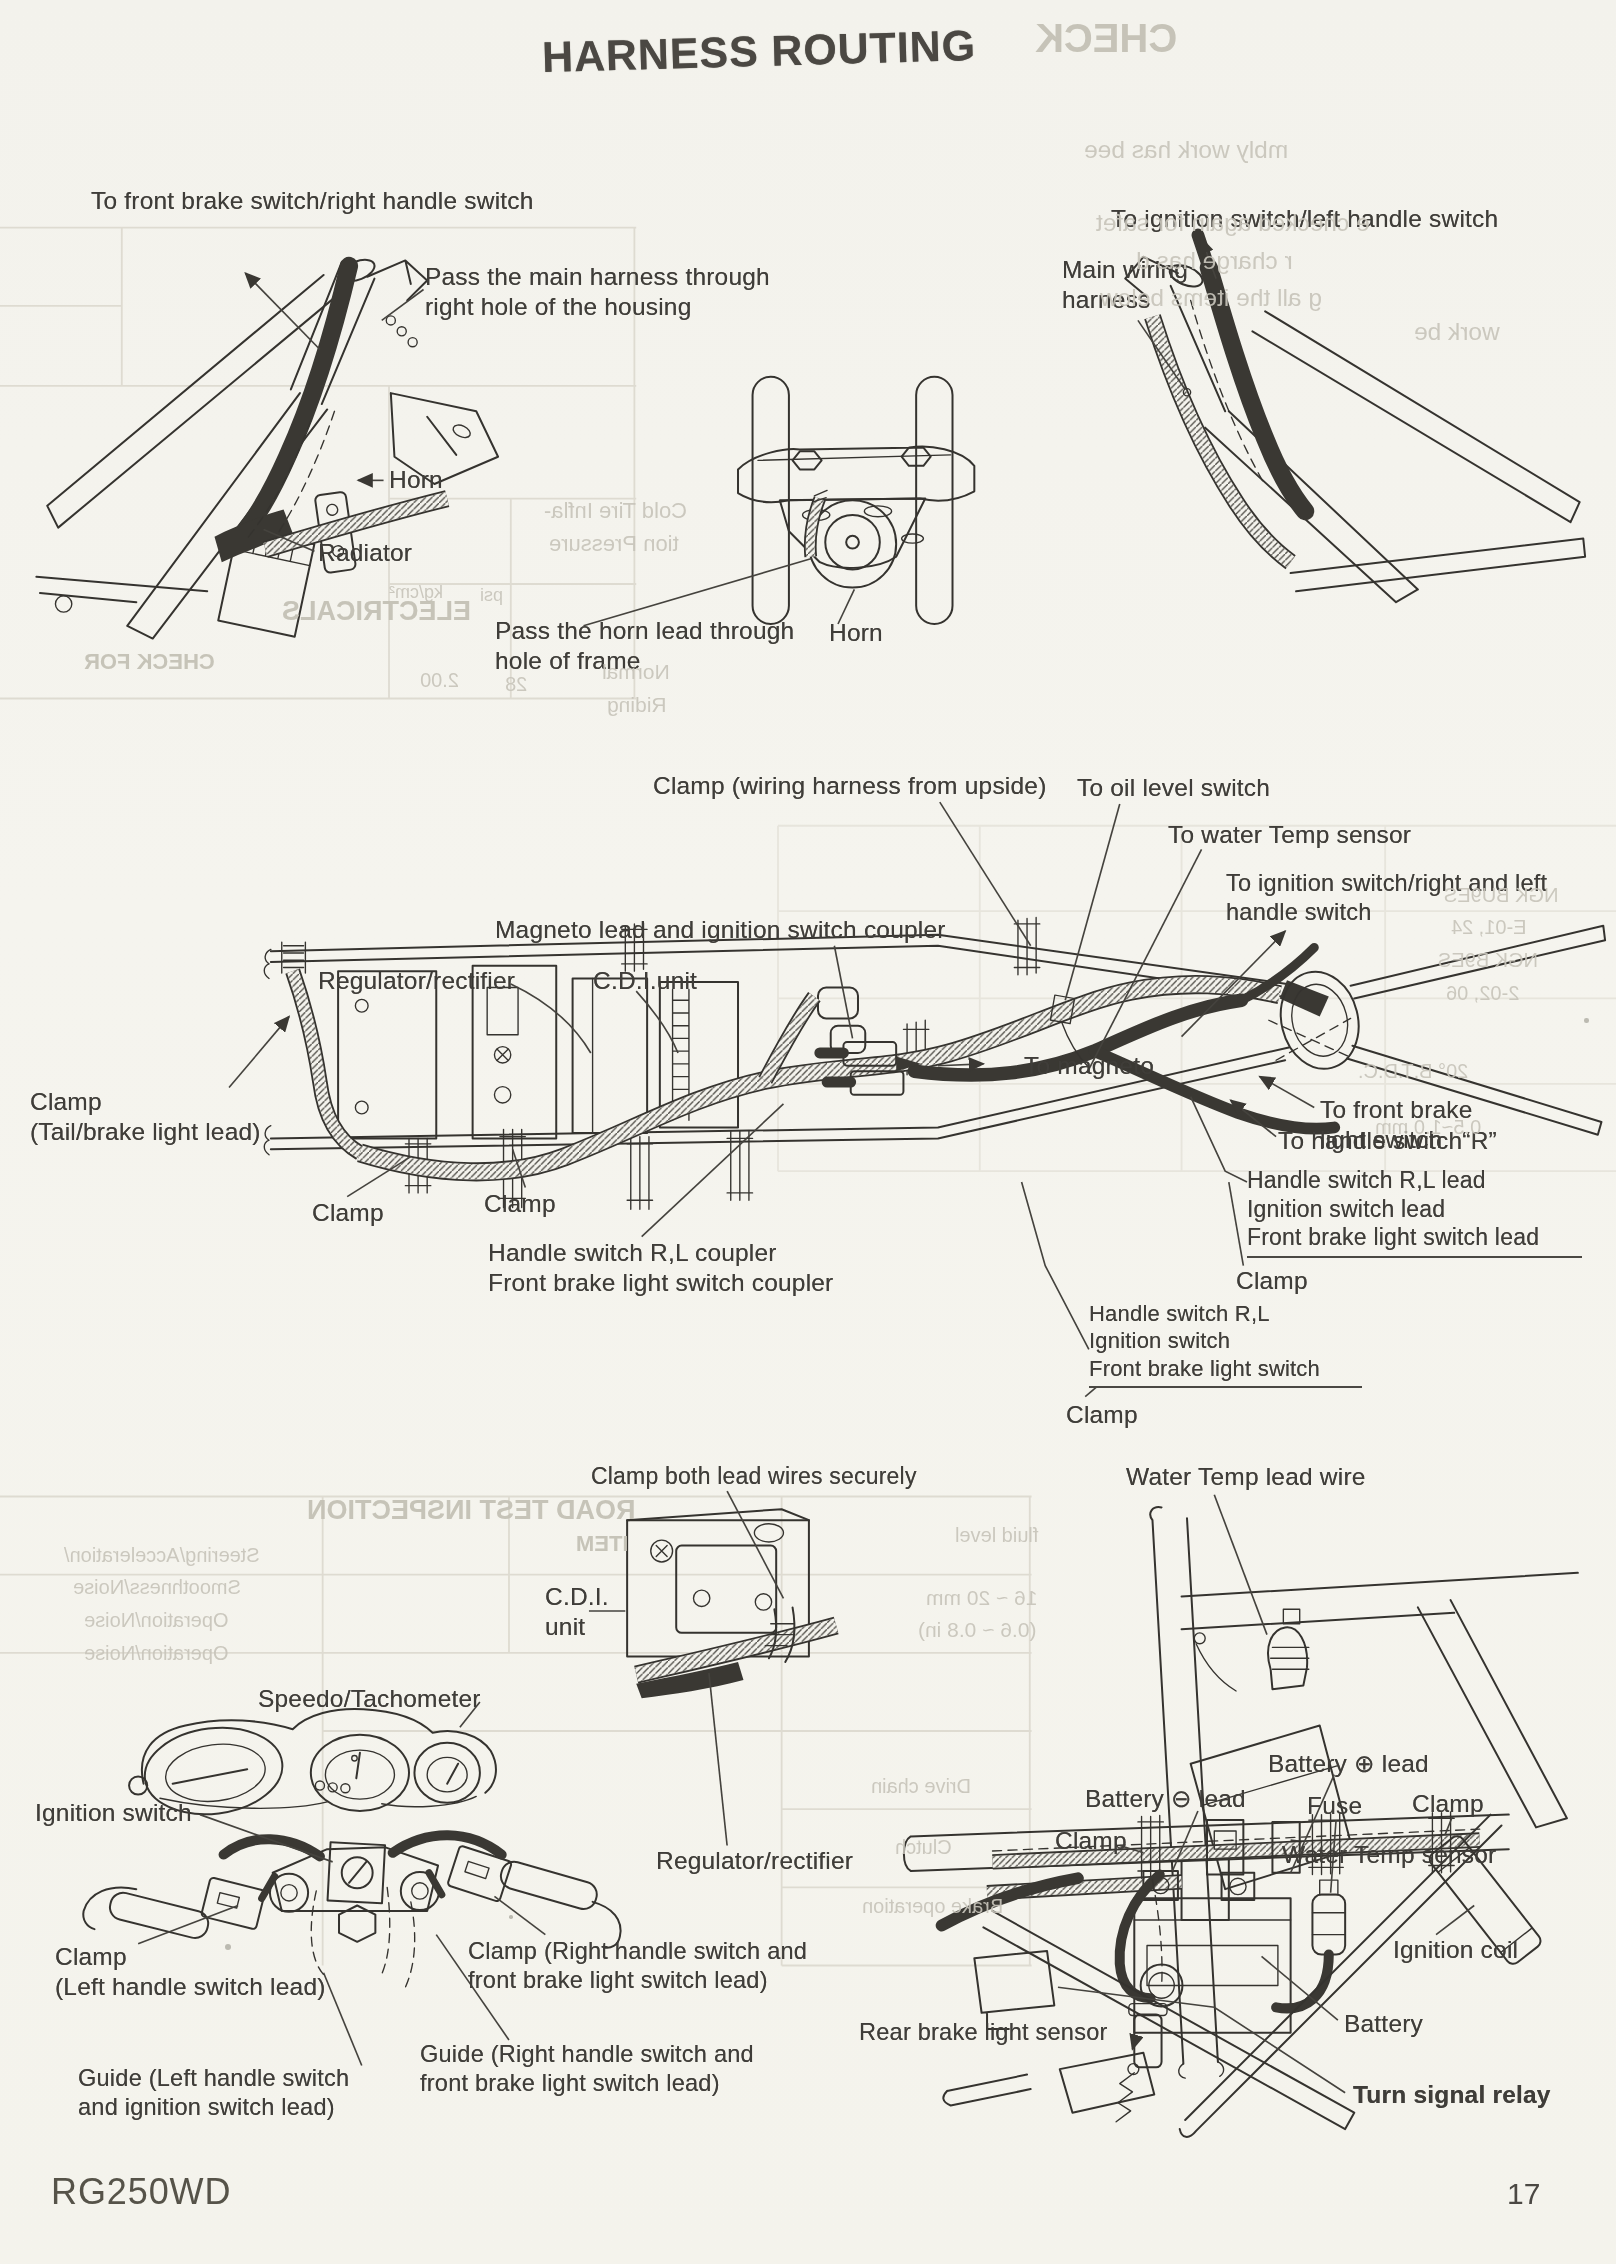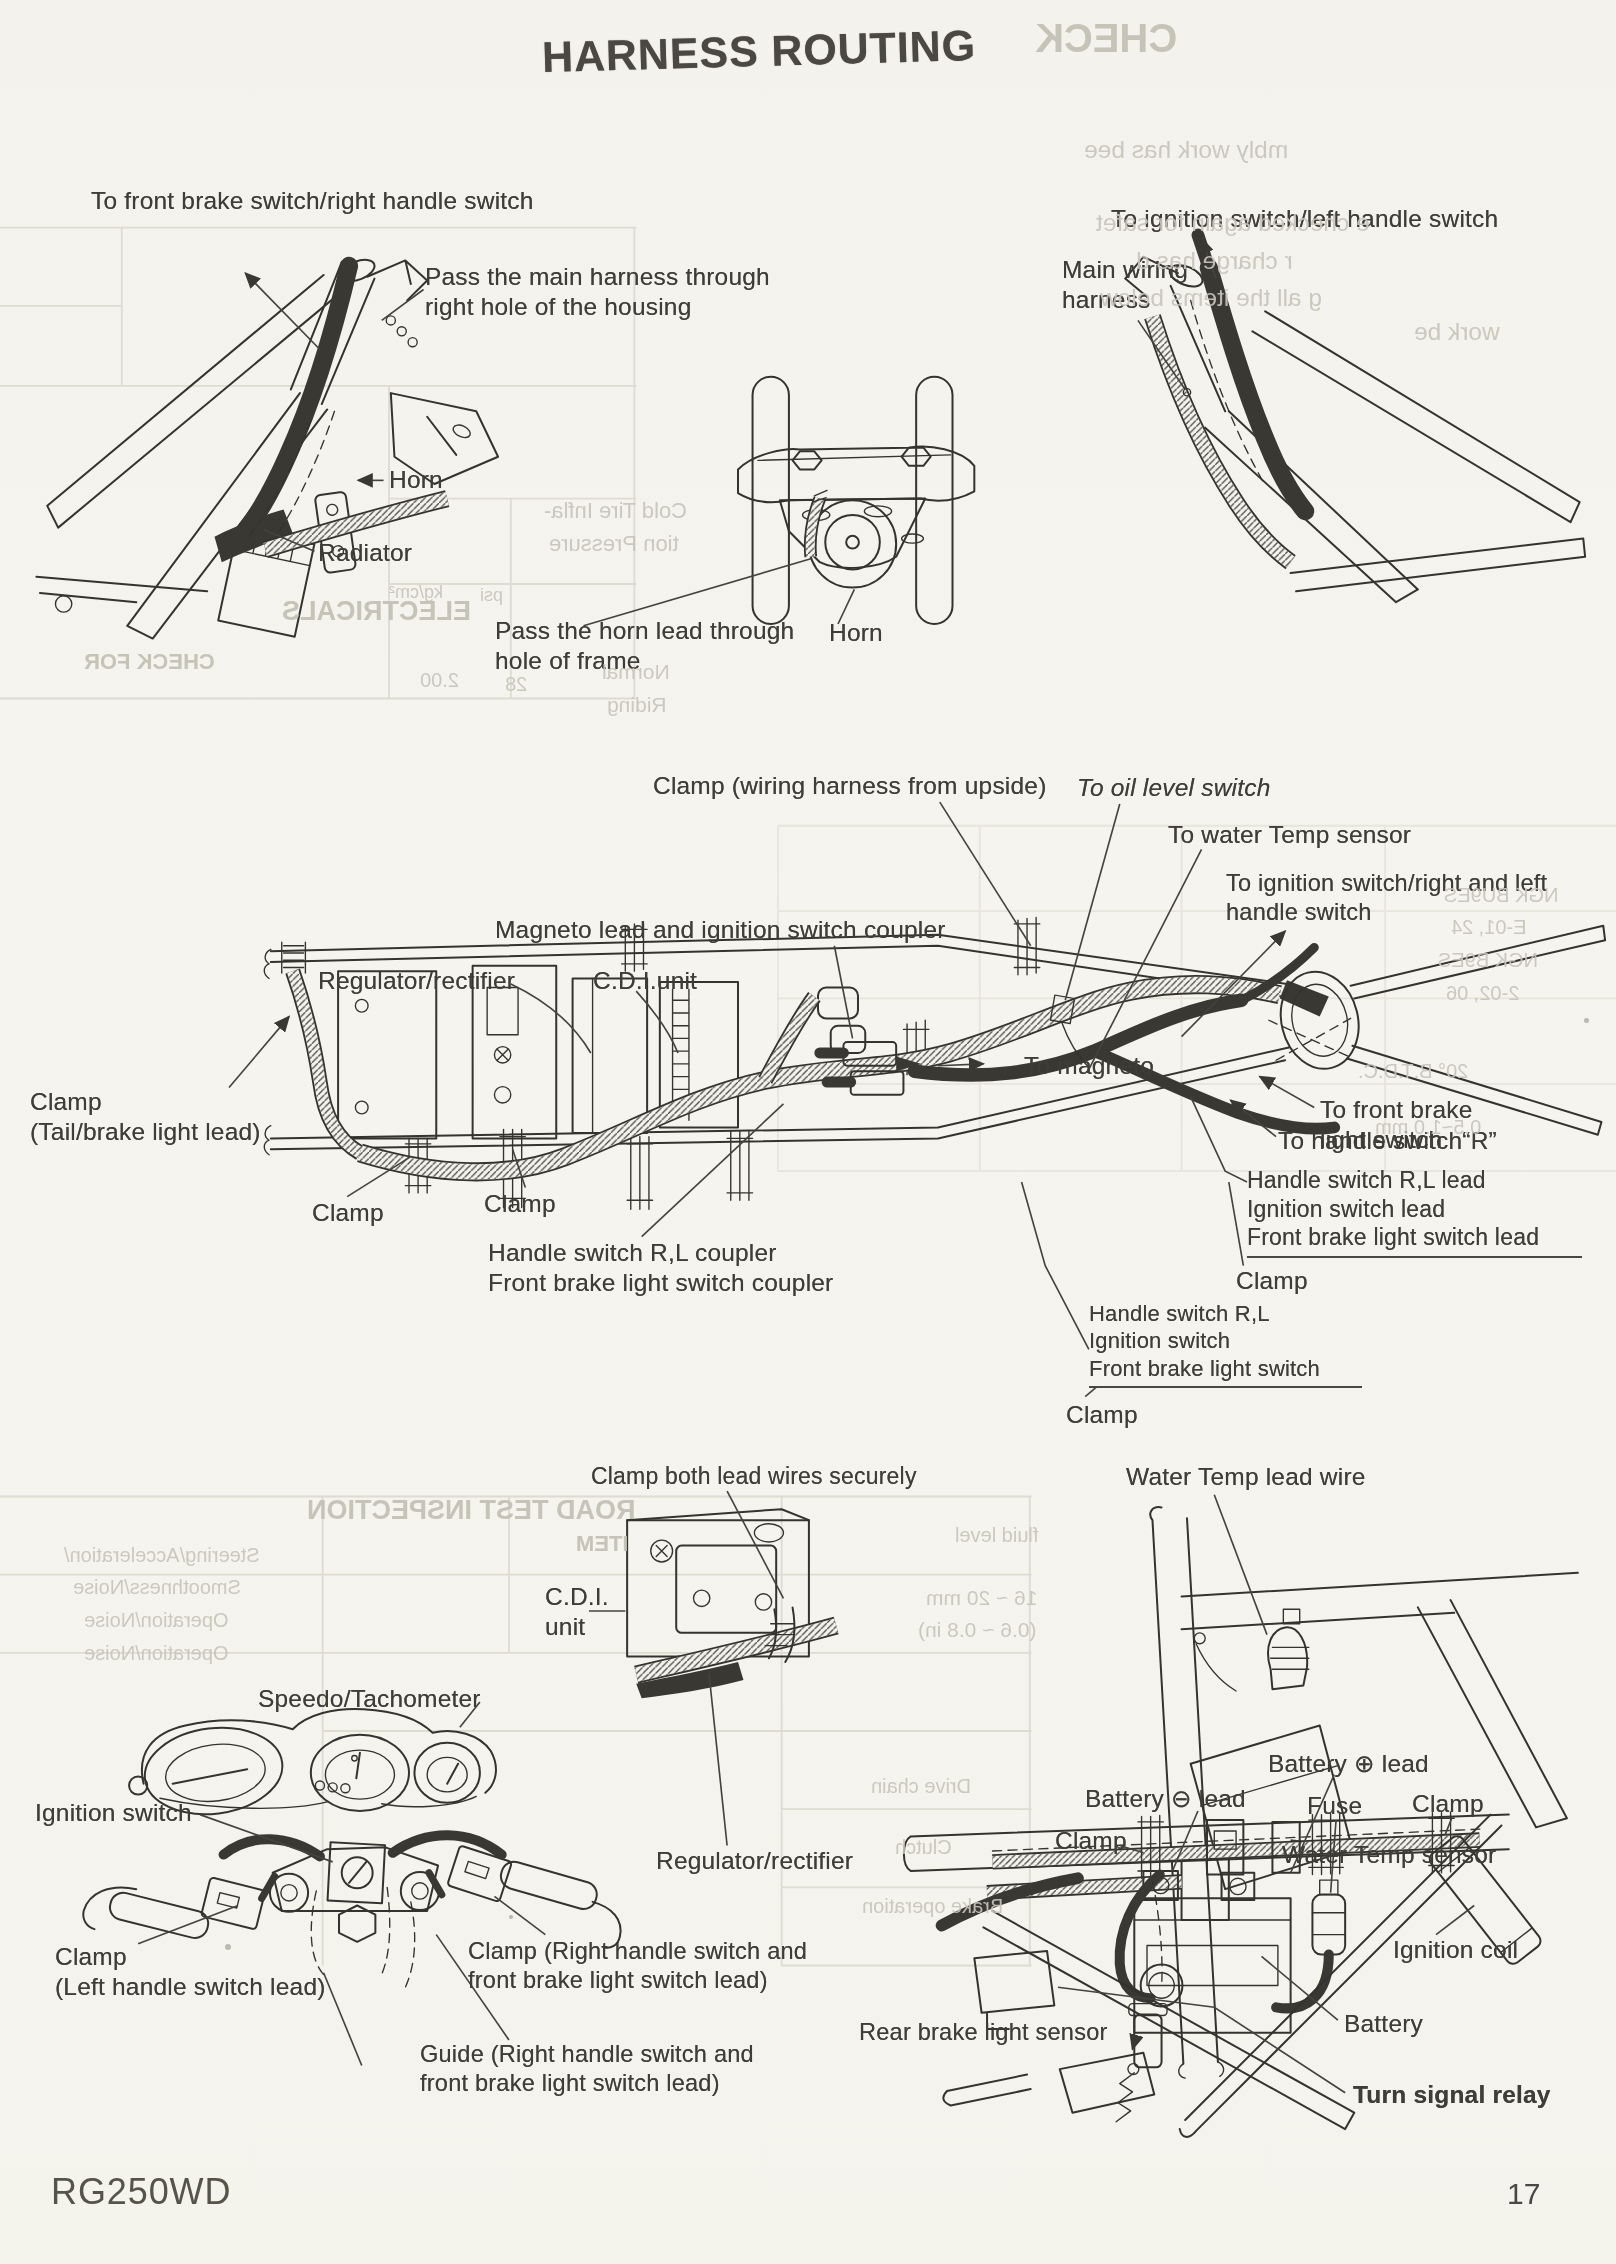--- a/index.html
+++ b/index.html
@@ -347,21 +347,21 @@
 <div class="lbl" style="left:389px;top:465px;">Horn</div>
 <div class="lbl" style="left:318px;top:538px;">Radiator</div>
 <div class="lbl" style="left:495px;top:616px;">Pass the horn lead through
 hole of frame</div>
 <div class="lbl" style="left:829px;top:618px;">Horn</div>
 <div class="lbl" style="left:1111px;top:204px;">To ignition switch/left handle switch</div>
 <div class="lbl" style="left:1062px;top:255px;">Main wiring
 harness</div>
 
 <div class="lbl" style="left:653px;top:771px;">Clamp (wiring harness from upside)</div>
-<div class="lbl" style="left:1077px;top:773px;font-style:italic;">To oil level switch</div>
+<div class="lbl" style="left:1077px;top:773px;">To oil level switch</div>
 <div class="lbl" style="left:1168px;top:820px;">To water Temp sensor</div>
 <div class="lbl fs26" style="left:1226px;top:869px;">To ignition switch/right and left
 handle switch</div>
 <div class="lbl" style="left:495px;top:915px;">Magneto lead and ignition switch coupler</div>
 <div class="lbl" style="left:318px;top:966px;">Regulator/rectifier</div>
 <div class="lbl" style="left:593px;top:966px;">C.D.I.unit</div>
 <div class="lbl" style="left:996px;top:1051px;margin-left:28px;">To magneto</div>
 <div class="lbl" style="left:30px;top:1087px;">Clamp
 (Tail/brake light lead)</div>
 <div class="lbl" style="left:1320px;top:1095px;">To front brake
@@ -386,20 +386,22 @@
 unit</div>
 <div class="lbl" style="left:656px;top:1846px;">Regulator/rectifier</div>
 <div class="lbl" style="left:1282px;top:1840px;">Water Temp sensor</div>
 
 <div class="lbl" style="left:258px;top:1684px;">Speedo/Tachometer</div>
 <div class="lbl" style="left:35px;top:1798px;">Ignition switch</div>
 <div class="lbl" style="left:55px;top:1942px;">Clamp
 (Left handle switch lead)</div>
 <div class="lbl fs26" style="left:468px;top:1937px;">Clamp (Right handle switch and
 front brake light switch lead)</div>
+<div class="lbl fs26" style="left:78px;top:2064px;">Guide (Left handle switch
+and ignition switch lead)</div>
 <div class="lbl fs26" style="left:420px;top:2040px;">Guide (Right handle switch and
 front brake light switch lead)</div>
 
 <div class="lbl" style="left:1268px;top:1749px;">Battery ⊕ lead</div>
 <div class="lbl" style="left:1085px;top:1784px;">Battery ⊖ lead</div>
 <div class="lbl" style="left:1307px;top:1791px;">Fuse</div>
 <div class="lbl" style="left:1412px;top:1789px;">Clamp</div>
 <div class="lbl" style="left:1055px;top:1826px;">Clamp</div>
 <div class="lbl" style="left:1393px;top:1935px;">Ignition coil</div>
 <div class="lbl" style="left:1344px;top:2009px;">Battery</div>

